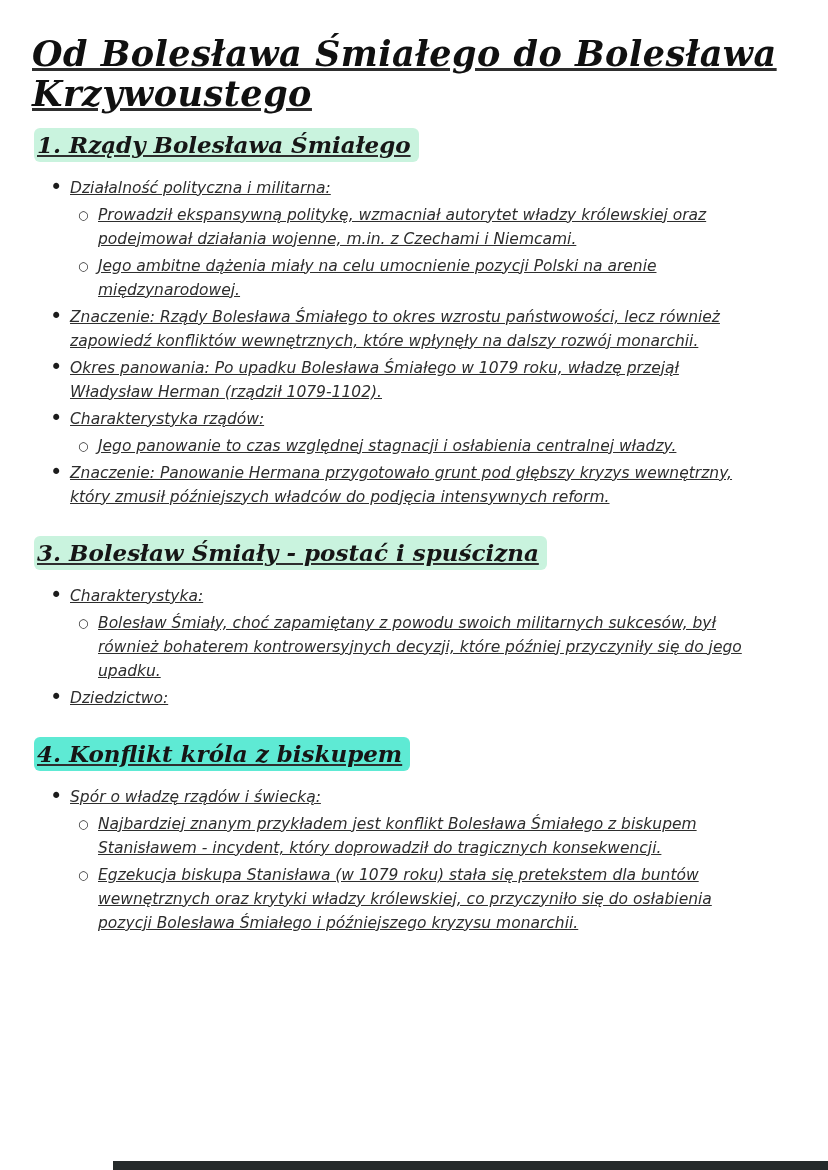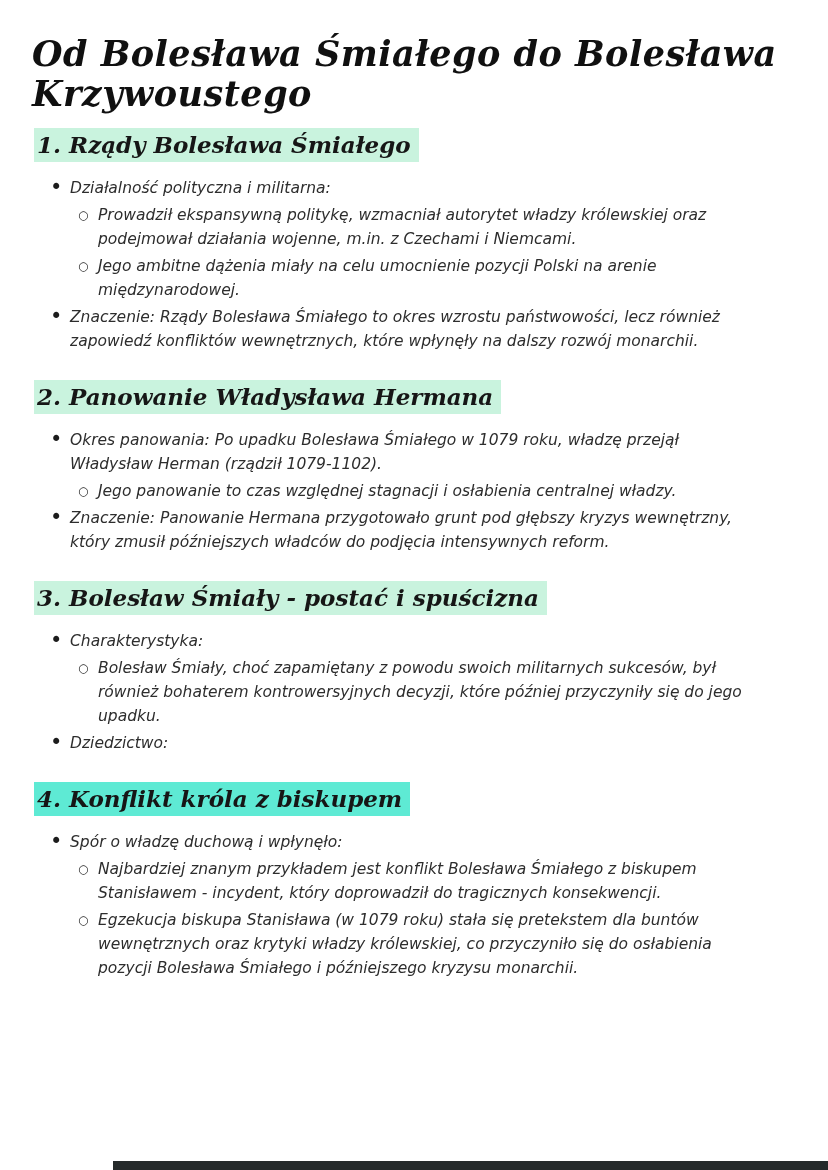--- a/index.html
+++ b/index.html
@@ -3,41 +3,42 @@
 <meta charset="utf-8">
 <style>
   * { margin:0; padding:0; box-sizing:border-box; }
   html,body { background:#ffffff; }
   body {
     width:828px; height:1170px;
     position:relative; overflow:hidden;
     font-family:"DejaVu Sans", sans-serif;
     color:#2e2e2e;
   }
-  .page { padding:30px 36px 0 30px; }
+  .page { padding:30px 36px 0 30px;text-decoration:underline; }
 
   .title {
     font-family:"DejaVu Serif", serif;
     font-style:italic; font-weight:700;
     font-size:35px; line-height:1.15;
     color:#101010; letter-spacing:0.5px;
     margin:4px 0 16px 2px;
   }
 
   .section-heading {
     font-family:"DejaVu Serif", serif;
     font-style:italic; font-weight:700;
     font-size:23px; color:#161616;
     margin:30px 0 18px 4px;
   }
   .section:first-of-type .section-heading { margin-top:16px; }
   .hl {
     background:#c9f3de;
     padding:3px 8px 4px 3px;
     box-decoration-break:clone;
+    border-radius:6px;
   }
 
   ul.list { list-style:none; margin-left:18px; }
   li.item {
     position:relative;
     font-style:italic;
     font-size:15.5px; line-height:1.55;
     color:#2d2d2d;
     padding-left:22px;
     margin-bottom:3px;
@@ -66,39 +67,39 @@
       <section class="section">
         <h2 class="section-heading"><span class="hl" style="background: rgb(201, 243, 222);">1. Rządy Bolesława Śmiałego</span></h2>
         <ul class="list">
           <li class="item top">Działalność polityczna i militarna:</li>
           <li class="item sub">Prowadził ekspansywną politykę, wzmacniał autorytet władzy królewskiej oraz podejmował działania wojenne, m.in. z Czechami i Niemcami.</li>
           <li class="item sub">Jego ambitne dążenia miały na celu umocnienie pozycji Polski na arenie międzynarodowej.</li>
           <li class="item top">Znaczenie: Rządy Bolesława Śmiałego to okres wzrostu państwowości, lecz również zapowiedź konfliktów wewnętrznych, które wpłynęły na dalszy rozwój monarchii.</li>
         </ul>
       </section>
       <section class="section">
-        <h2 class="section-heading"><span class="hl" style="background: rgb(201, 243, 222);">2. Panowanie Władysława Hermana</span></h2>
         <ul class="list">
           <li class="item top">Okres panowania: Po upadku Bolesława Śmiałego w 1079 roku, władzę przejął Władysław Herman (rządził 1079-1102).</li>
+          <li class="item top">Charakterystyka rządów:</li>
           <li class="item sub">Jego panowanie to czas względnej stagnacji i osłabienia centralnej władzy.</li>
           <li class="item top">Znaczenie: Panowanie Hermana przygotowało grunt pod głębszy kryzys wewnętrzny, który zmusił późniejszych władców do podjęcia intensywnych reform.</li>
         </ul>
       </section>
       <section class="section">
         <h2 class="section-heading"><span class="hl" style="background: rgb(201, 243, 222);">3. Bolesław Śmiały - postać i spuścizna</span></h2>
         <ul class="list">
           <li class="item top">Charakterystyka:</li>
           <li class="item sub">Bolesław Śmiały, choć zapamiętany z powodu swoich militarnych sukcesów, był również bohaterem kontrowersyjnych decyzji, które później przyczyniły się do jego upadku.</li>
           <li class="item top">Dziedzictwo:</li>
         </ul>
       </section>
       <section class="section">
         <h2 class="section-heading"><span class="hl" style="background: #5eead4;">4. Konflikt króla z biskupem</span></h2>
         <ul class="list">
-          <li class="item top">Spór o władzę duchową i wpłynęło:</li>
+          <li class="item top">Spór o władzę rządów i świecką:</li>
           <li class="item sub">Najbardziej znanym przykładem jest konflikt Bolesława Śmiałego z biskupem Stanisławem - incydent, który doprowadził do tragicznych konsekwencji.</li>
           <li class="item sub">Egzekucja biskupa Stanisława (w 1079 roku) stała się pretekstem dla buntów wewnętrznych oraz krytyki władzy królewskiej, co przyczyniło się do osłabienia pozycji Bolesława Śmiałego i późniejszego kryzysu monarchii.</li>
         </ul>
       </section>
     </div>
 </div>
 
 <div class="bottom-bar" style="background: rgb(37, 42, 43);"></div>
 
 </body></html>

